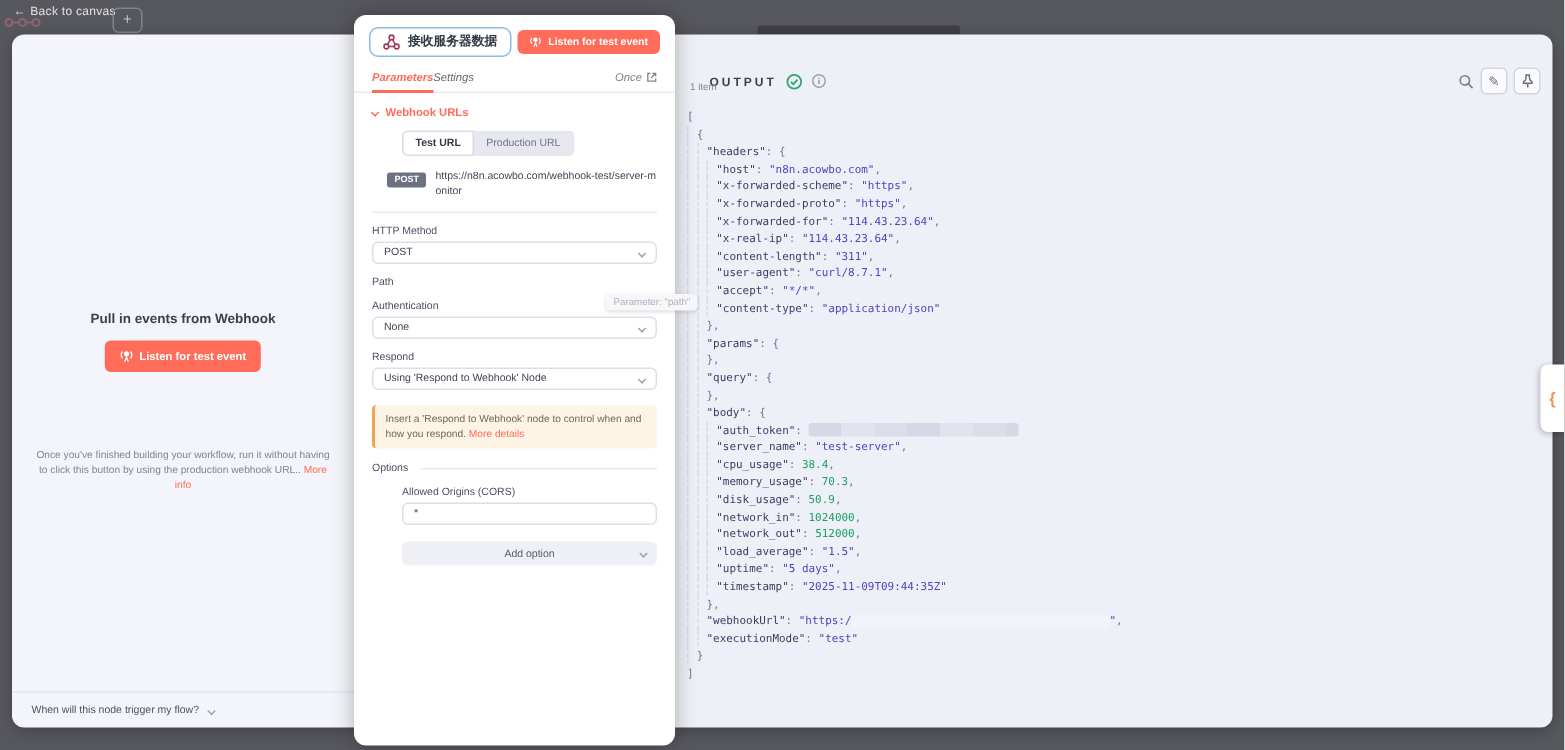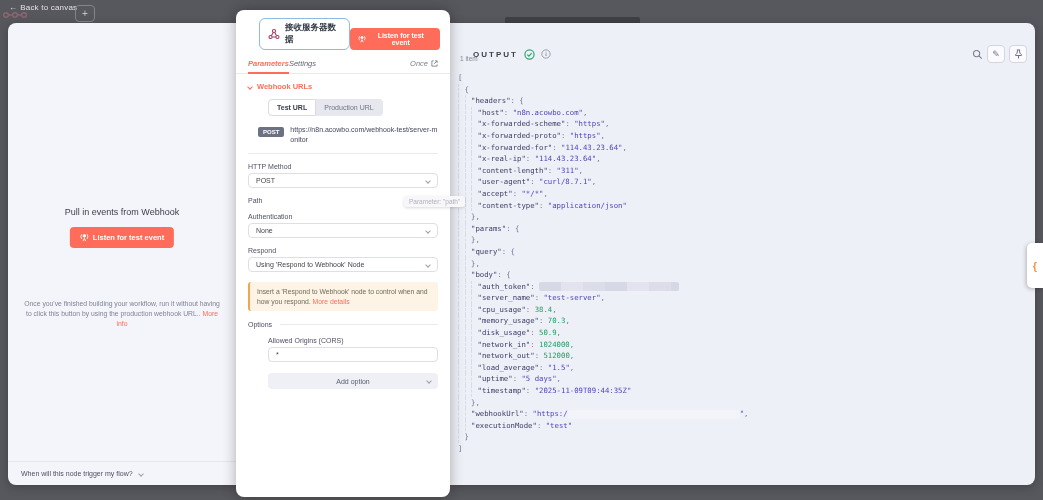--- a/index.html
+++ b/index.html
@@ -19,21 +19,21 @@
   .redbar1 { position:absolute; bottom:9px; left:508px; width:80px; height:5px; background:#7d393d; }
   .redbar2 { position:absolute; bottom:9px; left:590px; width:18px; height:5px; background:#8f4549; }
   .wish { position:absolute; bottom:2px; left:455px; display:flex; align-items:center; gap:4px; color:#cfd0d6; font-size:7.5px; cursor:pointer; }
   .watermark { position:absolute; bottom:3px; right:6px; color:#bdbec6; font-size:6px; }
 
   
   .modal { position:absolute; left:8px; top:23px; width:1027px; height:462px; border-radius:8px; }
 
   
   .panel-left { position:absolute; left:0; top:0; width:228px; height:462px; background:#f4f5fa; border-radius:8px 0 0 8px; box-shadow:0 2px 10px rgba(0,0,0,.25); }
-  .pl-heading { position:absolute; top:184px; left:0; right:0; text-align:center; font-size:9px; font-weight:normal; color:#3a3f4b; }
+  .pl-heading { position:absolute; top:184px; left:0; right:0; text-align:center; font-size:9px; font-weight:bold; color:#3a3f4b; }
   .btn-accent { display:inline-flex; align-items:center; gap:4px; background:var(--accent,#ff6d5a); color:#fff; border:none; border-radius:4px; font-weight:bold; cursor:pointer; font-family:inherit; }
   .pl-listen { position:absolute; top:204px; left:50%; transform:translateX(-50%); font-size:7.5px; padding:6px 10px; }
   .pl-hint { position:absolute; top:276px; left:13px; right:13px; text-align:center; font-size:6.8px; line-height:10px; color:#7e8494; }
   .link-accent { color:var(--accent,#ff6d5a); cursor:pointer; }
   .pl-footer { position:absolute; bottom:0; left:0; right:0; height:24px; border-top:1px solid #e4e6ed; display:flex; align-items:center; gap:6px; padding:0 13px; font-size:7px; color:#4c5163; cursor:pointer; }
 
   
   .panel-right { position:absolute; left:442px; top:0; width:585px; height:462px; background:#eef0f7; border-radius:0 8px 8px 0; box-shadow:0 2px 10px rgba(0,0,0,.25); }
   .op-header { position:absolute; top:22px; left:10px; right:8px; height:18px; display:flex; align-items:center;margin-left:13px; }
   .op-title { font-size:8px; font-weight:bold; letter-spacing:2px; color:#3a3f4c; }
@@ -50,21 +50,21 @@
   .t-p { color:var(--jpun,#73739a); }
   .t-k { color:var(--jkey,#3c3c66); }
   .t-s { color:var(--jstr,#5142c0); }
   .t-n { color:var(--jnum,#1a9e62); }
   .blur { display:inline-block; height:9px; vertical-align:middle; border-radius:2px; }
   .blur.dark { background:repeating-linear-gradient(90deg,#d7d8e5 0 22px,#e2e3ee 22px 44px,#dcdde9 44px 66px); }
   .blur.light { background:#f3f4f9; }
 
   
   .panel-center { position:absolute; left:228px; top:-13px; width:214px; height:487px; background:#fff; border-radius:8px; box-shadow:0 0 14px rgba(0,0,0,.3); }
-  .pc-header { display:flex; align-items:flex-end; justify-content:space-between; padding:8px 10px 4px 10px;margin-left:13px; }
+  .pc-header { display:flex; align-items:center; justify-content:space-between; padding:8px 10px 4px 10px; }
   .title-box { display:flex; align-items:center; gap:5px; border:1.5px solid #8cbbe3; border-radius:6px; padding:3px 8px; cursor:pointer; }
   .title-box .t { font-size:8.5px; font-weight:bold; color:#323a45; }
   .pc-listen { font-size:7px; padding:4px 8px; }
   .tabs { display:flex; align-items:center; padding:0 12px; height:20px; border-bottom:1px solid #e8eaf0; gap:0;font-style:italic; }
   .tab { font-size:7.5px; color:#61666f; cursor:pointer; height:100%; display:flex; align-items:center; position:relative; }
   .tab.active { color:var(--accent,#ff6d5a); font-weight:bold; }
   .tab.active:after { content:""; position:absolute; left:0; right:0; bottom:-1px; height:2px; background:var(--accent,#ff6d5a); }
   .tabs .sp { flex:1; }
   .docs { font-size:7.5px; color:#7c828f; display:flex; align-items:center; gap:3px; cursor:pointer; }
   .pc-body { padding:8px 12px 0 12px; position:relative; }

